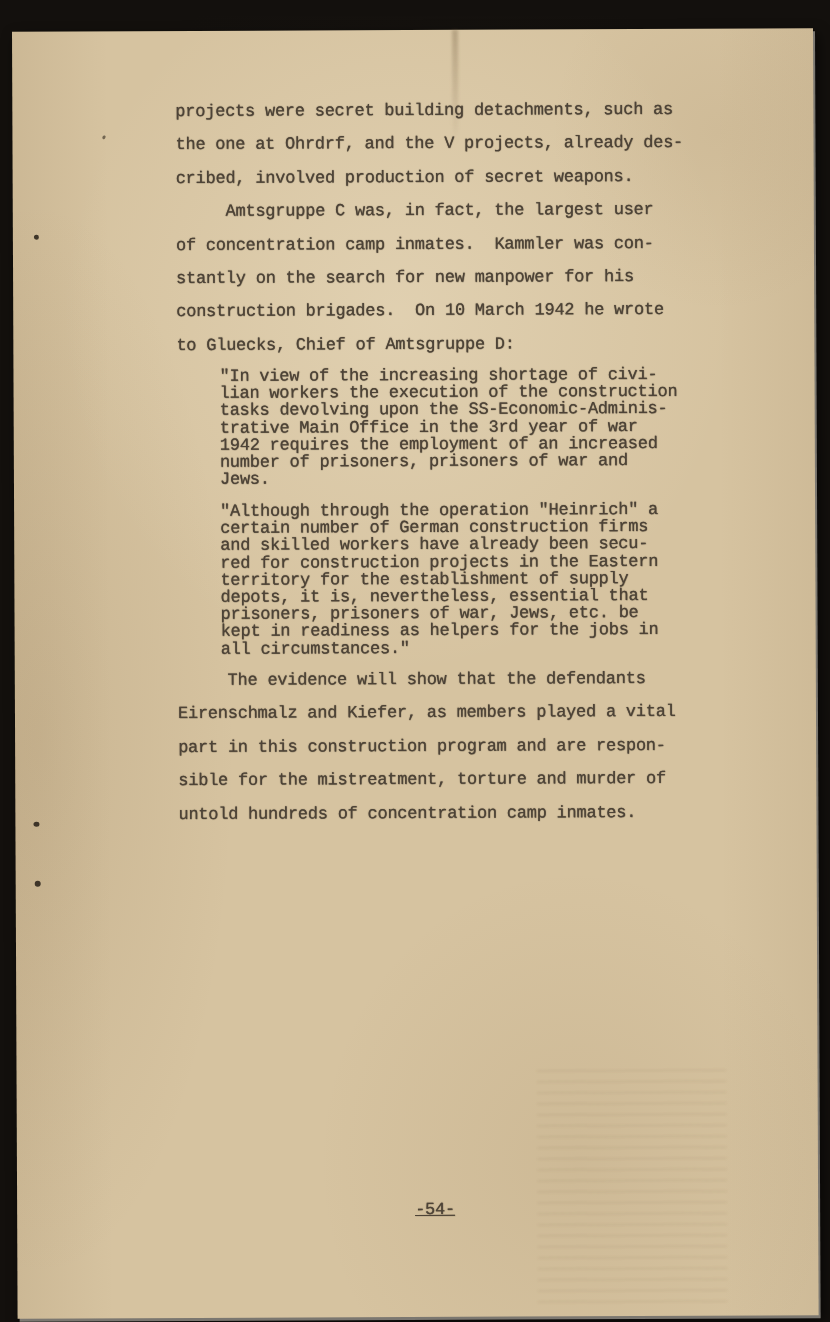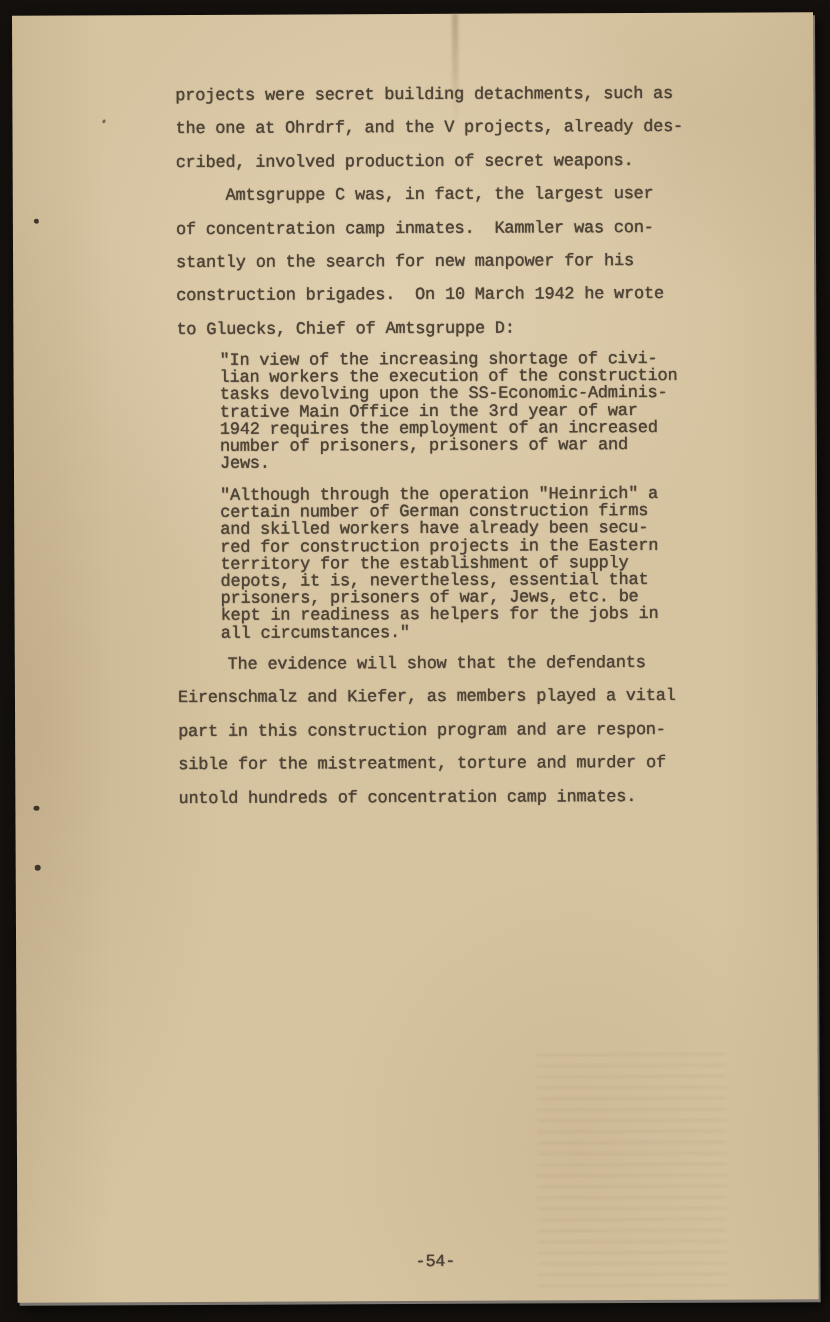--- a/index.html
+++ b/index.html
@@ -14,20 +14,21 @@
     font-family: "Liberation Mono", "DejaVu Sans Mono", monospace;
     overflow: hidden;
     position: relative;
   }
   .scan {
     position: absolute;
     inset: 0;
     background:
       radial-gradient(ellipse at 50% 45%, rgba(70,60,45,0.10), transparent 70%),
       var(--bg);
+    margin-top: 16px;
   }
   .paper {
     position: absolute;
     left: 12px;
     top: 14px;
     width: 801px;
     height: 1287px;
     transform: rotate(-0.25deg);
     transform-origin: 50% 0;
     background-color: var(--paper);
@@ -95,16 +96,16 @@
     <div class="bleed"></div>
 
     <div class="tblock double" style="left:163px; top:64px;"><div>projects were secret building detachments, such as</div><div>the one at Ohrdrf, and the V projects, already des-</div><div>cribed, involved production of secret weapons.</div><div>     Amtsgruppe C was, in fact, the largest user</div><div>of concentration camp inmates.  Kammler was con-</div><div>stantly on the search for new manpower for his</div><div>construction brigades.  On 10 March 1942 he wrote</div><div>to Gluecks, Chief of Amtsgruppe D:</div></div>
 
     <div class="tblock single" style="left:206px; top:337px;"><div>"In view of the increasing shortage of civi-</div><div>lian workers the execution of the construction</div><div>tasks devolving upon the SS-Economic-Adminis-</div><div>trative Main Office in the 3rd year of war</div><div>1942 requires the employment of an increased</div><div>number of prisoners, prisoners of war and</div><div>Jews.</div></div>
 
     <div class="tblock single" style="left:206px; top:472px;"><div>"Although through the operation "Heinrich" a</div><div>certain number of German construction firms</div><div>and skilled workers have already been secu-</div><div>red for construction projects in the Eastern</div><div>territory for the establishment of supply</div><div>depots, it is, nevertheless, essential that</div><div>prisoners, prisoners of war, Jews, etc. be</div><div>kept in readiness as helpers for the jobs in</div><div>all circumstances."</div></div>
 
     <div class="tblock double" style="left:163px; top:633px;"><div>     The evidence will show that the defendants</div><div>Eirenschmalz and Kiefer, as members played a vital</div><div>part in this construction program and are respon-</div><div>sible for the mistreatment, torture and murder of</div><div>untold hundreds of concentration camp inmates.</div></div>
 
-    <div class="tblock pageno" style="left:398px; top:1238px;">-54-</div>
+    <div class="tblock pageno" style="left:398px; top:1170px;text-decoration:underline;">-54-</div>
 
   </div>
 </div>
 
 </body></html>

